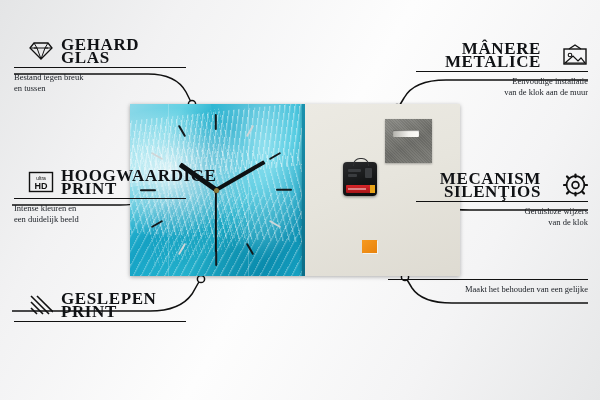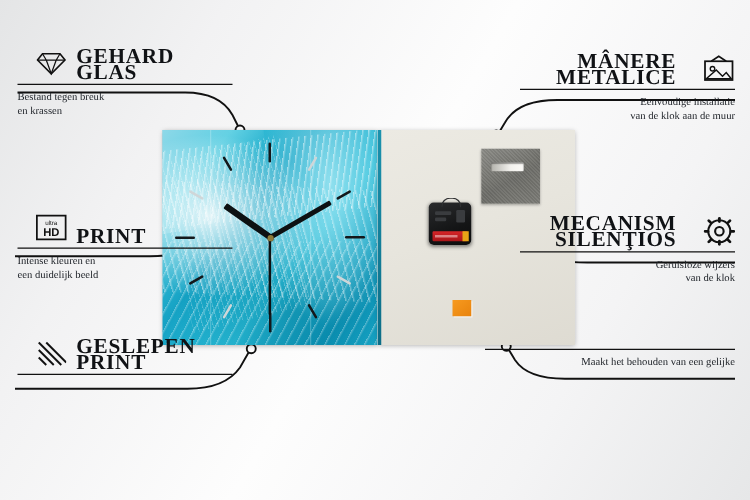--- a/index.html
+++ b/index.html
@@ -183,44 +183,44 @@
             <path d="M5 2h14l4 5-11 11L1 7z" fill="none" stroke="#111" stroke-width="1.3"></path>
             <path d="M1 7h22M5 2l3 5-3 0M19 2l-3 5 3 0M8 7l4 11 4-11" fill="none" stroke="#111" stroke-width="1"></path>
           </svg>
       </span>
       <span class="ttl">
         <span>GEHARD</span><br><span>GLAS</span>
       </span>
     </div>
     <div class="rule"></div>
     <div class="desc">
-      <span>Bestand tegen breuk</span><br><span>en krassen</span>
+      <span>Bestand tegen breuk</span><br><span>en tussen</span>
     </div>
   </div>
 
   <div class="feat f-left" style="top:169px">
     <div class="head">
       <span class="ico">
         <svg width="26" height="22" viewBox="0 0 26 22">
           <rect x="1.5" y="1.5" width="23" height="19" fill="none" stroke="#111" stroke-width="1.4"></rect>
           <text x="13" y="9" font-family="Liberation Sans, sans-serif" font-size="5" text-anchor="middle" fill="#111">ultra</text>
           <text x="13" y="18" font-family="Liberation Sans, sans-serif" font-size="9" font-weight="bold" text-anchor="middle" fill="#111">HD</text>
         </svg>
       </span>
       <span class="ttl">
-        <br><span>PRINT</span>
+        <span>HOOGWAARDIGE</span><br><span>PRINT</span>
       </span>
     </div>
     <div class="rule"></div>
     <div class="desc">
       <span>Intense kleuren en</span><br><span>een duidelijk beeld</span>
     </div>
   </div>
 
-  <div class="feat f-left" style="top:270px">
+  <div class="feat f-left" style="top:292px">
     <div class="head">
       <span class="ico">
         <svg width="24" height="21" viewBox="0 0 24 21">
           <g stroke="#111" stroke-width="1.6" fill="none">
             <path d="M2 1 L20 19"></path>
               <path d="M2 7 L14 19"></path>
               <path d="M2 13 L8 19"></path>
               <path d="M8 1 L24 17"></path>
           </g>
         </svg>

